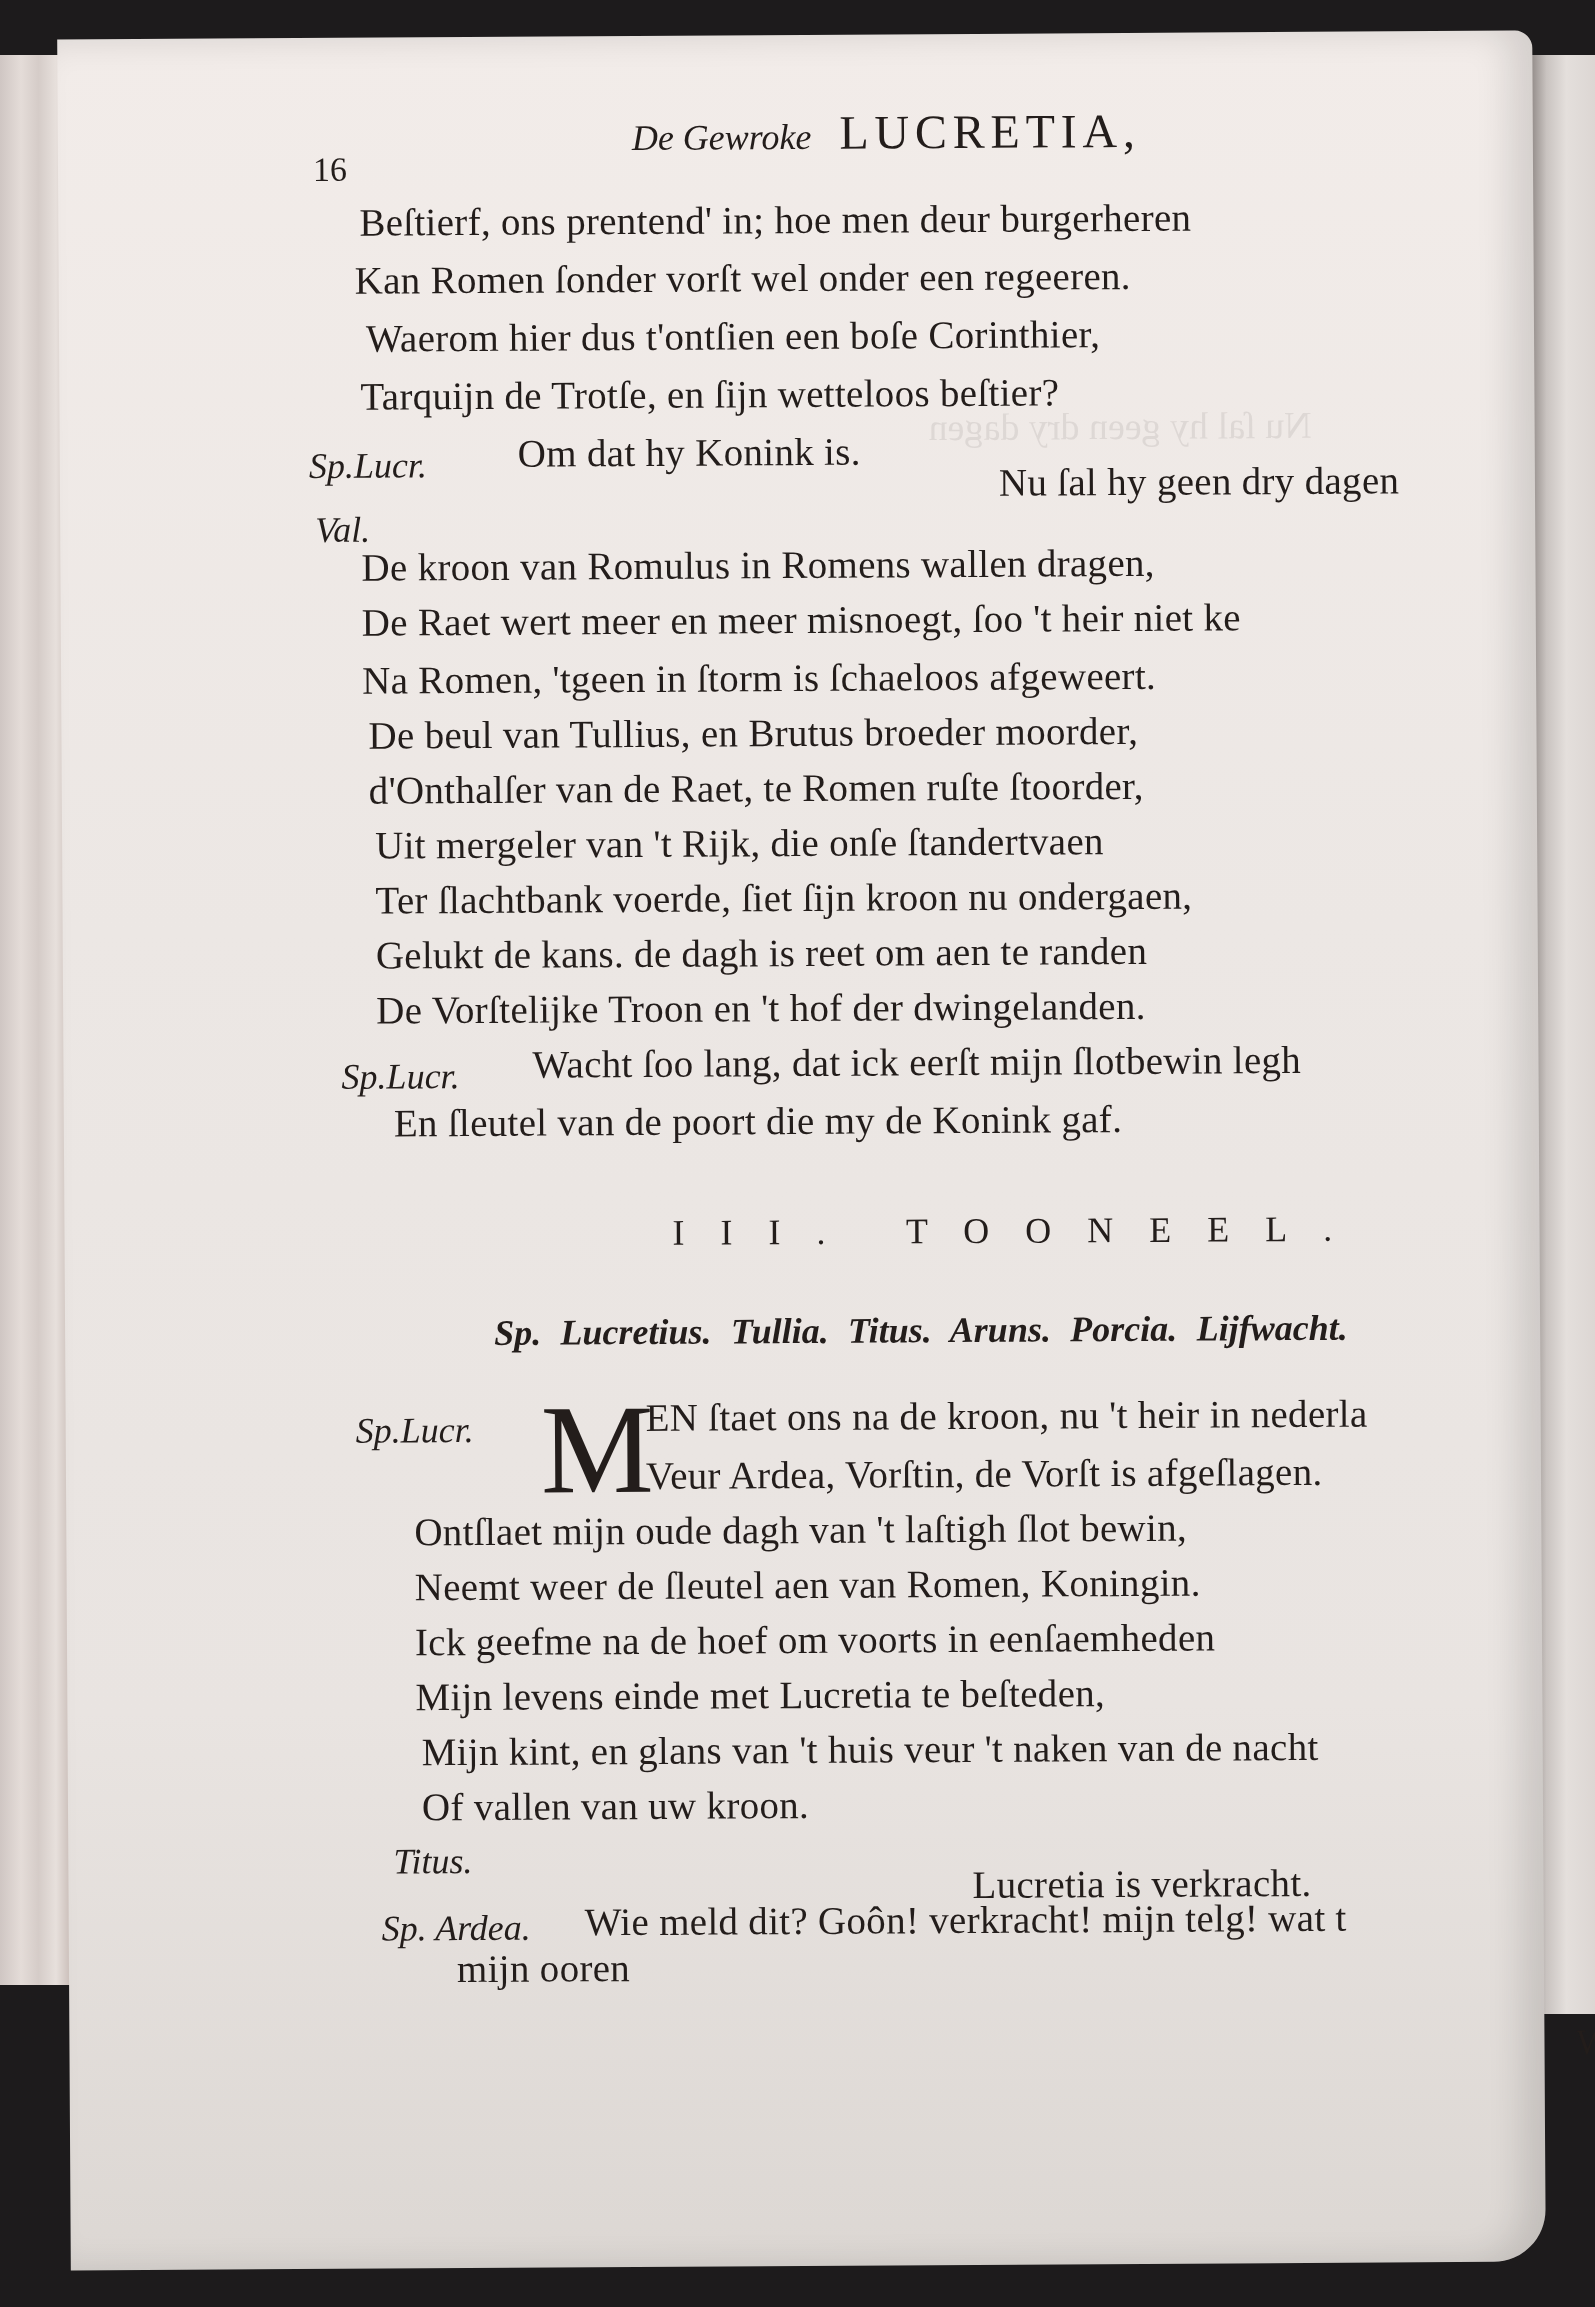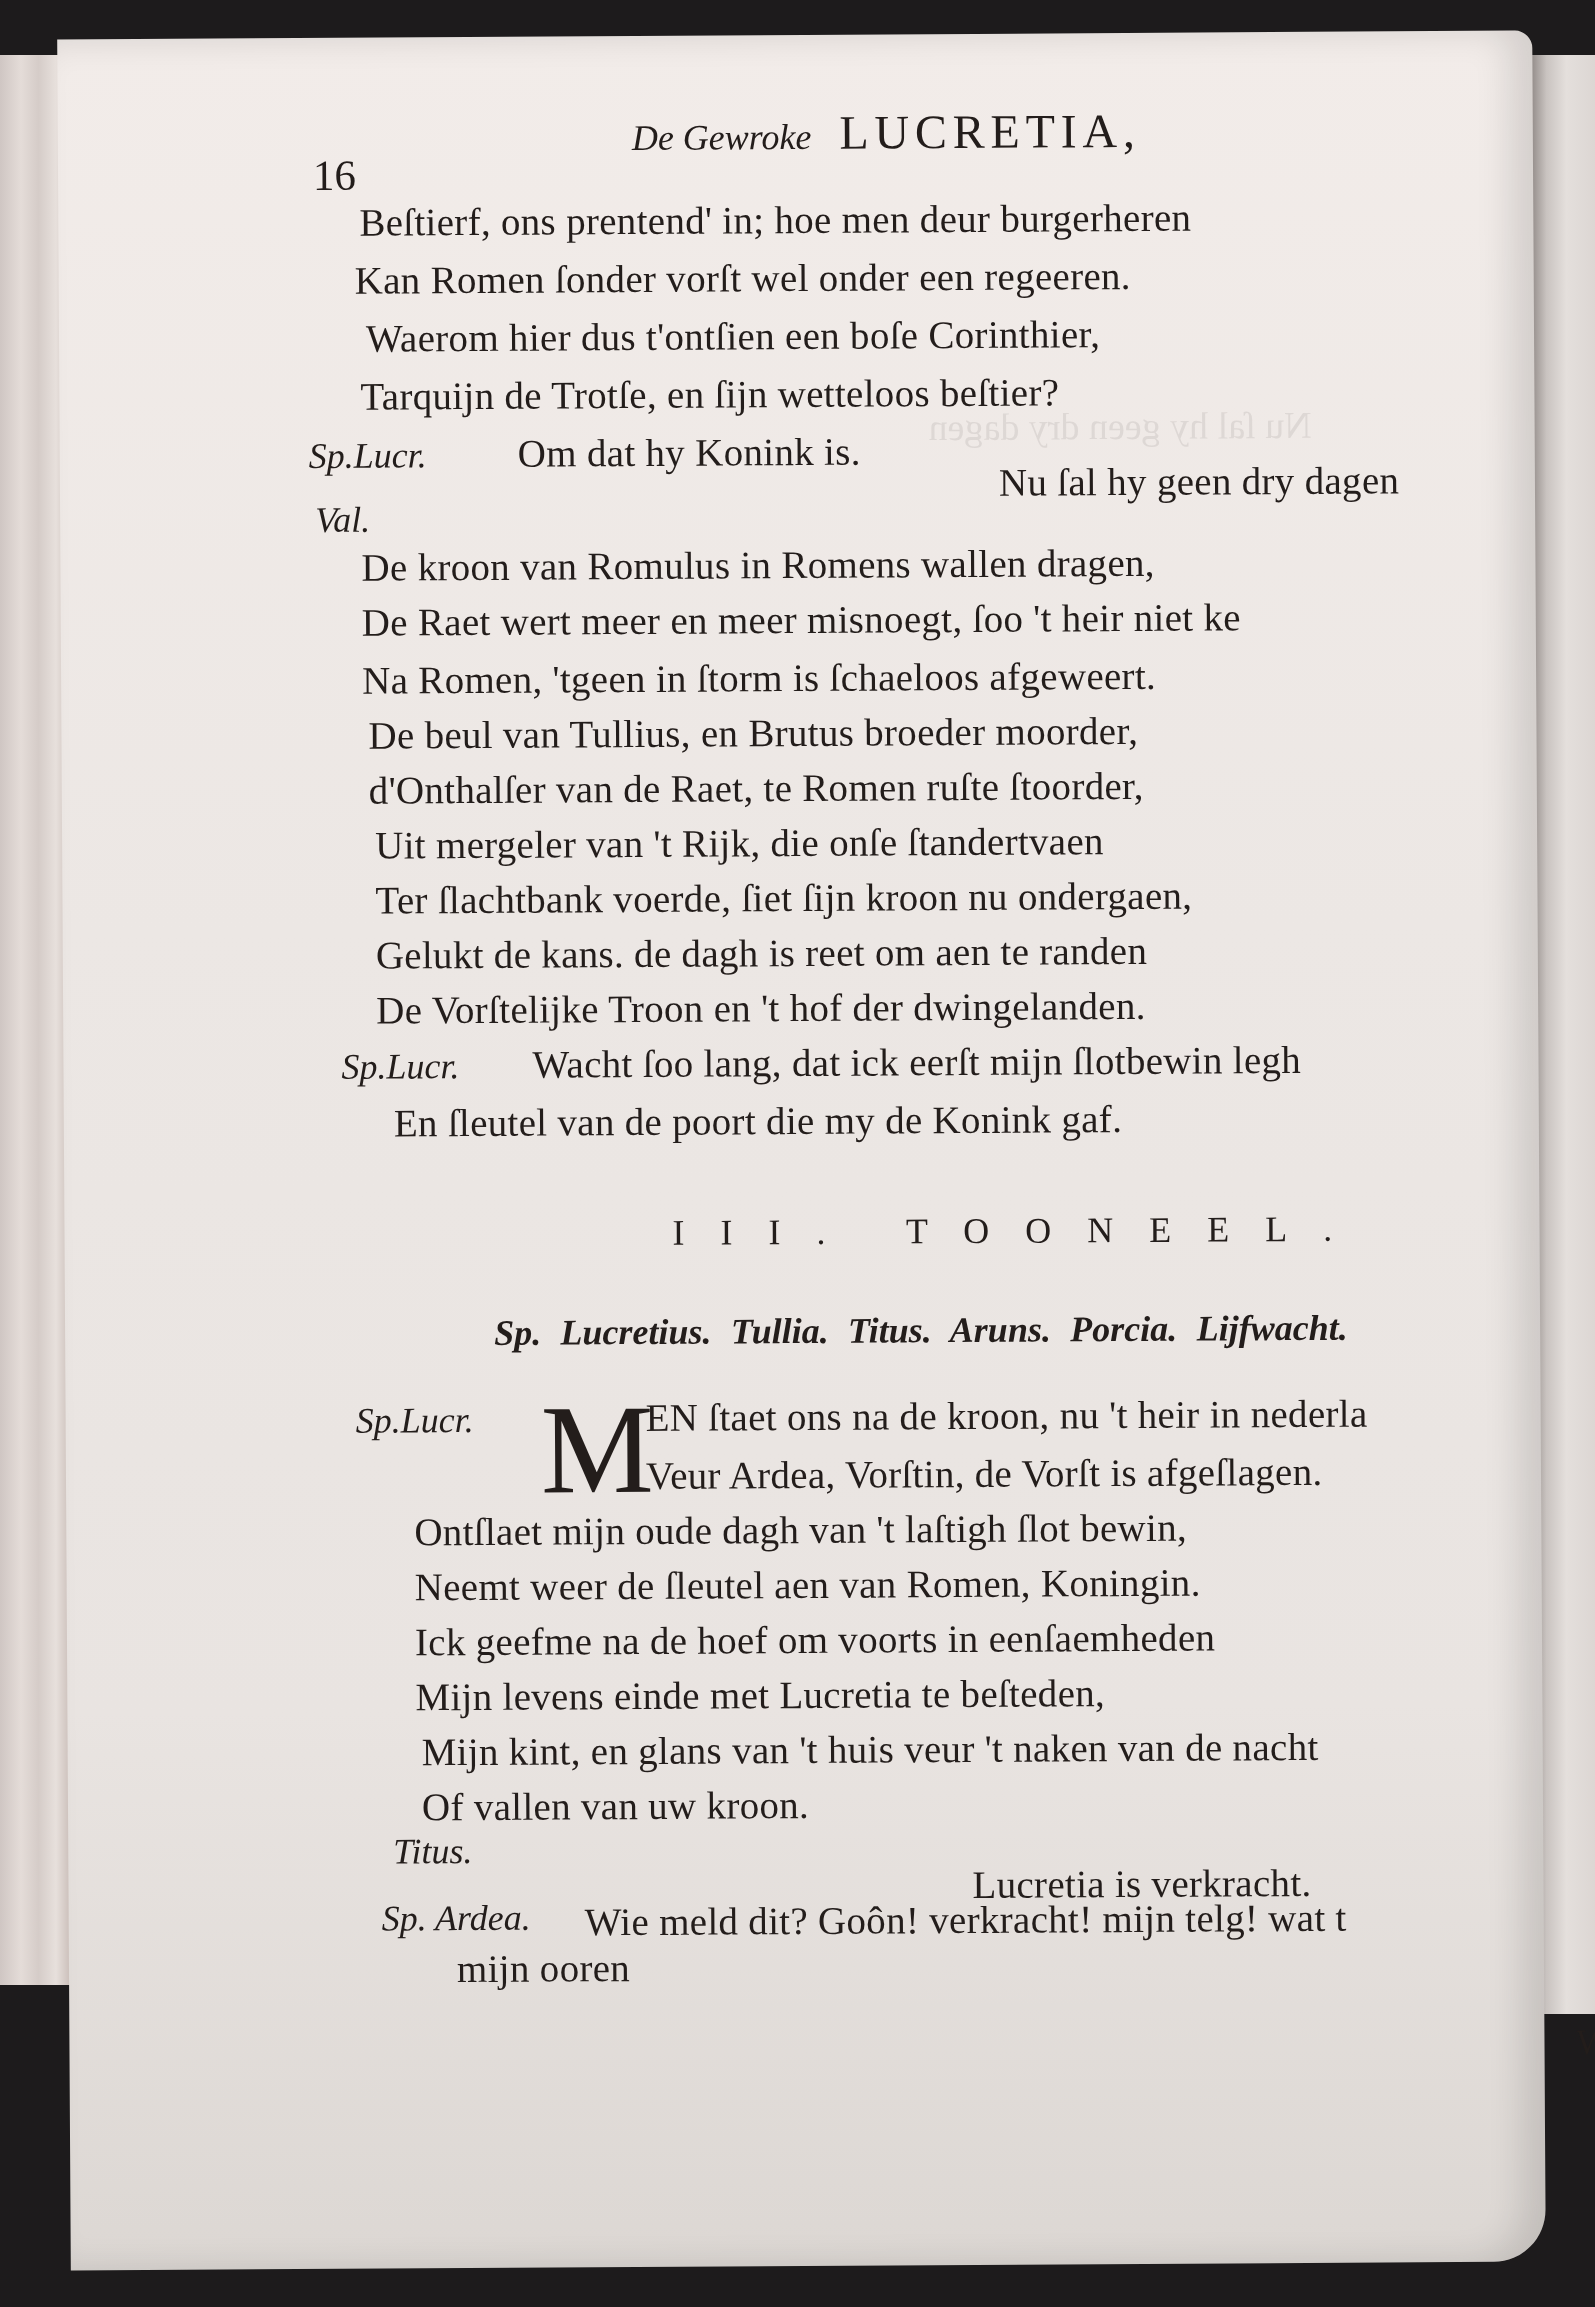--- a/index.html
+++ b/index.html
@@ -21,22 +21,22 @@
     position: absolute; left: 64px; top: 35px; width: 1475px; height: 2231px;
     background: linear-gradient(180deg, #f2ece9 0%, #ece7e4 40%, #e9e4e1 75%, #dcd7d3 100%);
     border-radius: 0 17.4px 52px 0;
     transform: rotate(-0.35deg);
     box-shadow: inset -23px 0 35px rgba(0,0,0,0.12);
   }
   .line {
     position: absolute; white-space: nowrap; font-size: 39px; line-height: 1;
     letter-spacing: 0.3px;
   }
-  .speaker { position: absolute; white-space: nowrap; font-style: italic; font-size: 36px; line-height: 1; }
-  .pagenum { position: absolute; left: 255px; top: 113px; font-size: 43px; }
+  .speaker { position: absolute; white-space: nowrap; font-style: italic; font-size: 36px; line-height: 1; margin-top: 10px; }
+  .pagenum { position: absolute; left: 255px; top: 113px; font-size: 34px; }
   .running-head { position: absolute; left: 574px; top: 70px; font-size: 42px; white-space: nowrap; }
   .running-head .it { font-style: italic; font-size: 36px; margin-right: 17.4px; }
   .running-head .caps { letter-spacing: 5.8px; font-size: 48px; }
   .scene-title { position: absolute; left: 608px; top: 1176px; font-size: 36px; letter-spacing: 36px; white-space: nowrap; }
   .cast { position: absolute; left: 429px; top: 1275px; font-size: 36px; font-style: italic; font-weight: bold; white-space: nowrap; word-spacing: 10.4px; }
   .dropcap { position: absolute; left: 475px; top: 1350px; font-size: 127px; line-height: 1; }
   .catchword { position: absolute; left: 1507px; top: 1991px; font-size: 36px; }
   .bleed { position: absolute; color: rgba(70,60,58,0.10); font-size: 38px; white-space: nowrap; transform: scaleX(-1); }
 </style>
 </head>

